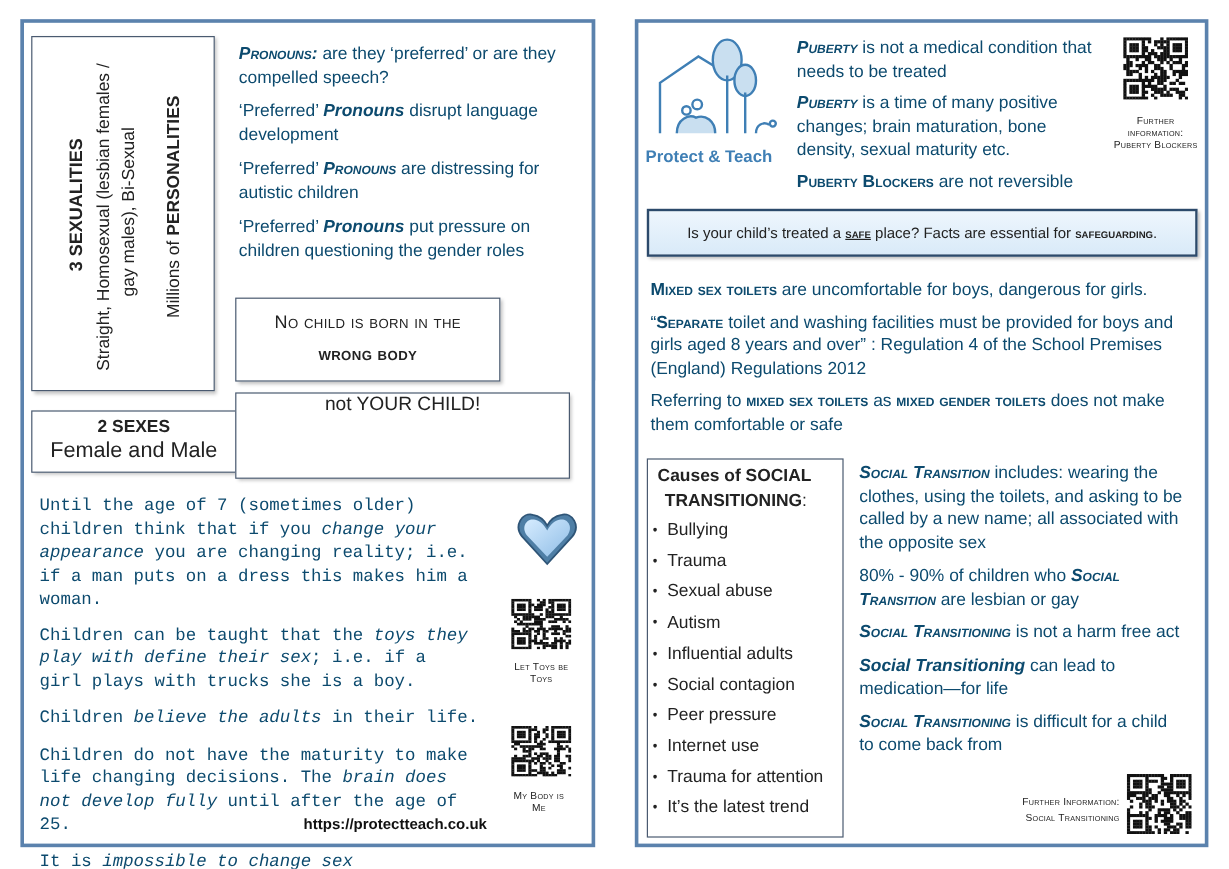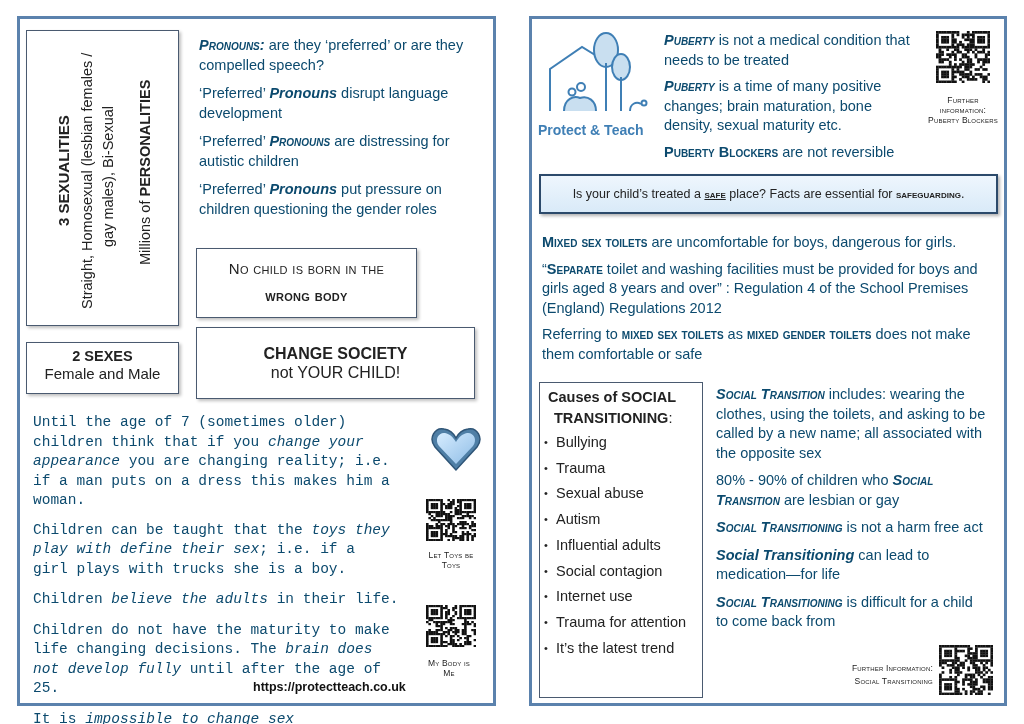--- a/index.html
+++ b/index.html
@@ -29,39 +29,38 @@
 
 <div class="box" style="left:26px; top:30px; width:153px; height:296px;">
   <div class="vert b" style="left:28px; top:195px; font-size:15px;">3 SEXUALITIES</div>
   <div class="vert" style="left:52px; top:278px;">Straight, Homosexual (lesbian females /</div>
   <div class="vert" style="left:73px; top:216px;">gay males), Bi-Sexual</div>
   <div class="vert" style="left:110px; top:234px;">
     <span>Millions of </span><span class="b">PERSONALITIES</span>
   </div>
 </div>
 
-<div class="box" style="left:26px; top:342px; width:153px; height:52px; text-align:center;">
+<div class="box" style="left:26px; top:342px; width:171px; height:52px; text-align:center;">
   <div class="b" style="font-size:14.5px; margin-top:5px;">2 SEXES</div>
-  <div style="font-size:15px; margin-top:1px;">Female and Male</div>
+  <div style="font-size:18px; margin-top:1px;">Female and Male</div>
 </div>
 
 <div class="abs t" style="left:199px; top:36px; width:285px;">
   <p style="margin-bottom:9px;"><span class="bi" style="font-variant:small-caps;">Pronouns:</span><span> are they ‘preferred’ or are they compelled speech?</span></p>
   <p style="margin-bottom:9px;"><span>‘Preferred’ </span><span class="bi">Pronouns</span><span> disrupt language development</span></p>
   <p style="margin-bottom:9px;"><span>‘Preferred’ </span><span class="bi" style="font-variant:small-caps;">Pronouns</span><span> are distressing for autistic children</span></p>
   <p><span>‘Preferred’ </span><span class="bi">Pronouns</span><span> put pressure on children questioning the gender roles</span></p>
 </div>
 
 <div class="box" style="left:196px; top:248px; width:221px; height:70px; text-align:center;">
   <div style="font-variant:small-caps; font-size:15px; margin-top:11px; letter-spacing:0.3px;">No child is born in the</div>
   <div class="b" style="font-variant:small-caps; font-size:15px; margin-top:10px; letter-spacing:0.3px;">wrong body</div>
 </div>
 
 <div class="box" style="left:196px; top:327px; width:279px; height:72px; text-align:center;">
-  <div class="b" style="font-size:16px; margin-top:17px;">CHANGE SOCIETY</div>
   <div style="font-size:16px; margin-top:1px;">not YOUR CHILD!</div>
 </div>
 
 <div class="abs t" style="left:33px; top:413px; width:370px;font-family:Liberation Mono, monospace;">
   <p style="margin-bottom:10px;"><span>Until the age of 7 (sometimes older) children think that if you </span><span class="i">change your appearance</span><span> you are changing reality; i.e. if a man puts on a dress this makes him a woman.</span></p>
   <p style="margin-bottom:11px; width:365px;"><span>Children can be taught that the </span><span class="i">toys they play with define their sex</span><span>; i.e. if a girl plays with trucks she is a boy.</span></p>
   <p style="margin-bottom:11px;"><span>Children </span><span class="i">believe the adults</span><span> in their life.</span></p>
   <p style="margin-bottom:11px; width:368px;"><span>Children do not have the maturity to make life changing decisions.  The </span><span class="i">brain does not develop fully</span><span> until after the age of 25.</span></p>
   <p><span>It is </span><span class="i">impossible to change sex</span></p>
 </div>
@@ -853,20 +852,21 @@
 <div class="abs" style="left:539px; top:382px; width:164px; height:316px; border:1.5px solid #4a5a70;">
   <div class="b" style="font-size:14.5px; margin:6px 0 0 8px;">Causes of SOCIAL</div>
   <div style="font-size:14.5px; margin:5px 0 4px 14px;"><span class="b">TRANSITIONING</span><span>:</span></div>
   <ul class="causes" id="causes-list" style="margin-left:2px;">
       <li>Bullying</li>
       <li>Trauma</li>
       <li>Sexual abuse</li>
       <li>Autism</li>
       <li>Influential adults</li>
       <li>Social contagion</li>
+      <li>Peer pressure</li>
       <li>Internet use</li>
       <li>Trauma for attention</li>
       <li>It’s the latest trend</li>
     </ul>
 </div>
 
 <div class="abs t" style="left:716px; top:385px; width:285px;">
   <p style="margin-bottom:8px;"><span class="bi" style="font-variant:small-caps;">Social Transition</span><span> includes: wearing the clothes, using the toilets, and asking to be called by a new name; all associated with the opposite sex</span></p>
   <p style="margin-bottom:8px; width:240px;"><span>80% - 90% of children who </span><span class="bi" style="font-variant:small-caps;">Social Transition</span><span> are lesbian or gay</span></p>
   <p style="margin-bottom:8px;"><span class="bi" style="font-variant:small-caps;">Social Transitioning</span><span> is not a harm free act</span></p>

